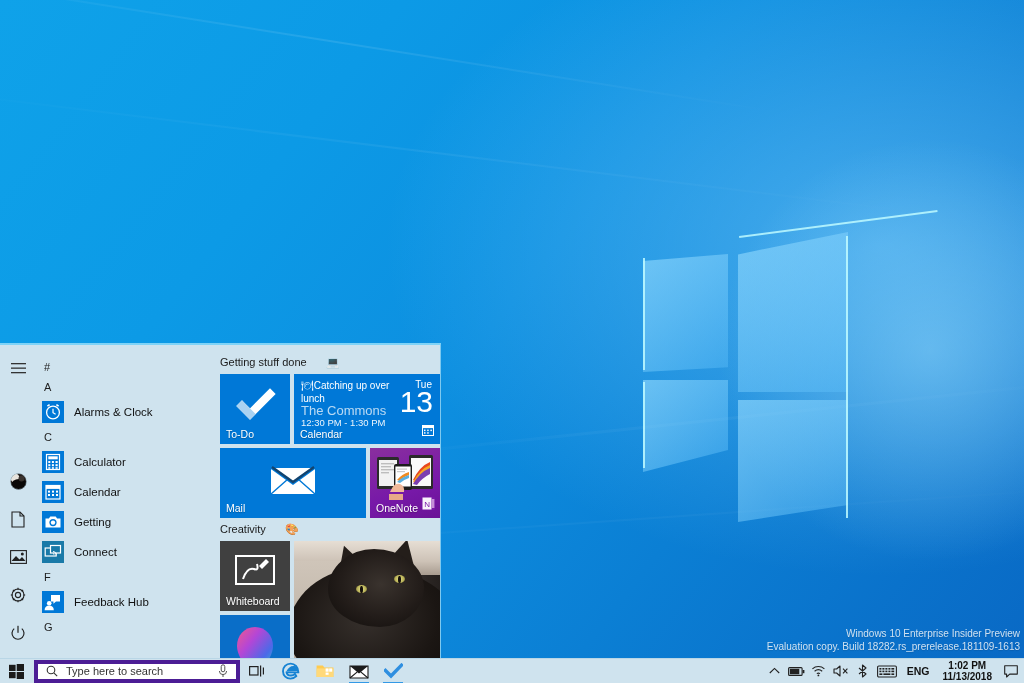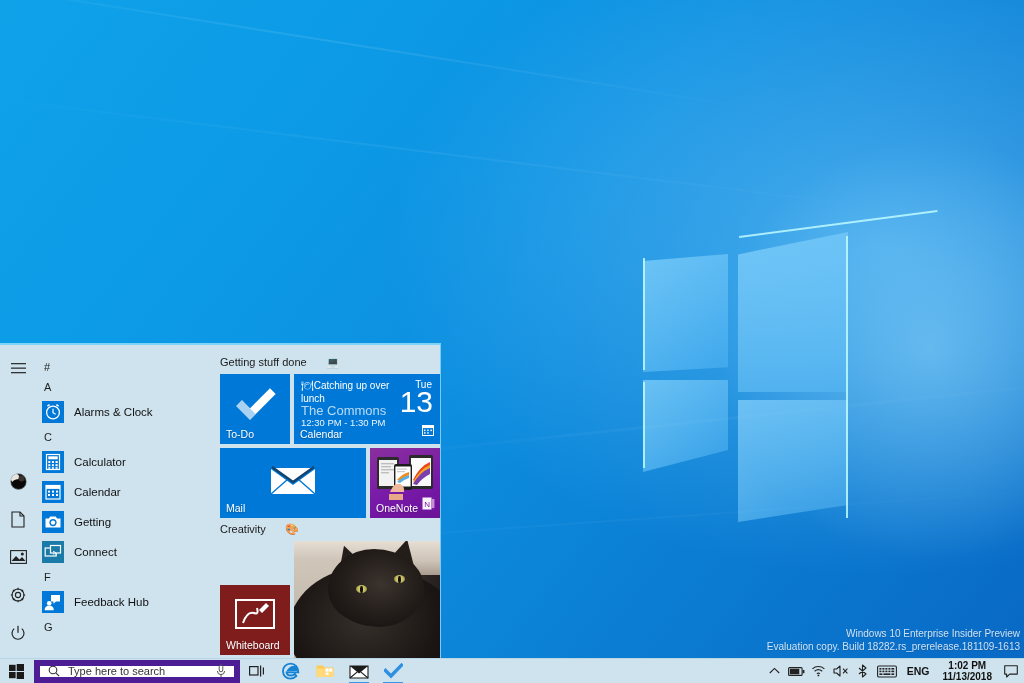--- a/index.html
+++ b/index.html
@@ -188,41 +188,41 @@
   #cat-bg-top {
     position:absolute; left:0; top:0; width:100%; height:34px;
     background: linear-gradient(180deg,#e6ded4 0%, #cdc2b6 60%, #a89c90 100%);
   }
   #cat-bg-left {
     position:absolute; left:0; top:20px; width:46px; height:126px;
     background: linear-gradient(180deg,#cfc5b9 0%, #b3a89b 100%);
   }
 
   
-  #wb-tile { background:#7f1d1d;margin-top:44px; }
+  #wb-tile { background:#404040; }
   #paint3d-tile { background:#0a6ec8; }
 
   
   #taskbar {
     position: absolute; left: 0; bottom: 0;
     width: 1024px; height: 25px;
     background: #cfe3ee;
     display: flex; align-items: center;
     border-top: 1px solid #b9d6e6;
   }
   #start-button {
     width: 32px; height: 25px;
     display: flex; align-items: center; justify-content: center;
     cursor: default;
   }
   #search-box {
     width: 206px; height: 23px; margin-left: 2px;
     background: #fff;
     display: flex; align-items: center;
-    border: 6px solid #4c1d95;
+    border: 4px solid #4c1d95;
     cursor: text;
   }
   #search-placeholder {
     font-size: 11px; color: #333; margin-left: 8px;
     font-family: "Liberation Sans", sans-serif;
     flex: 1 1 auto;
   }
   .tb-btn {
     width: 34px; height: 25px;
     display: flex; align-items: center; justify-content: center;

